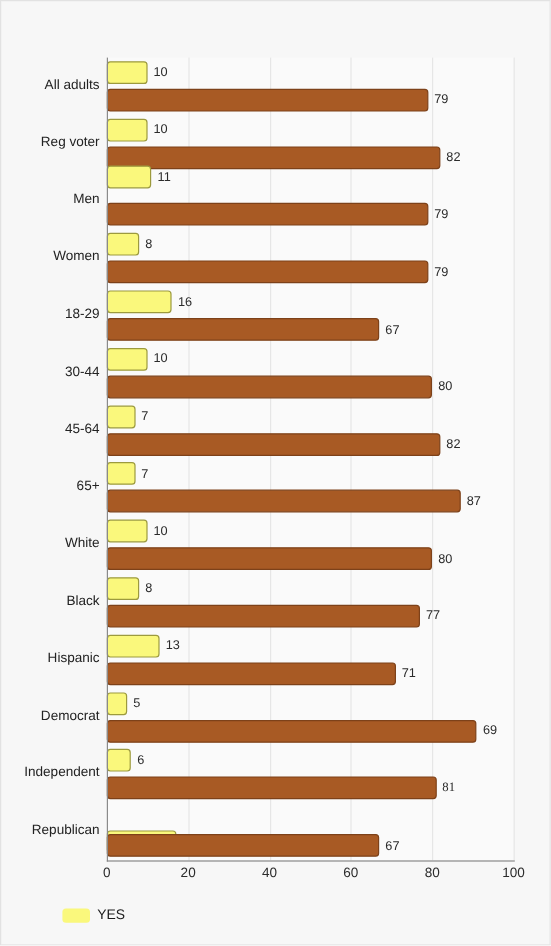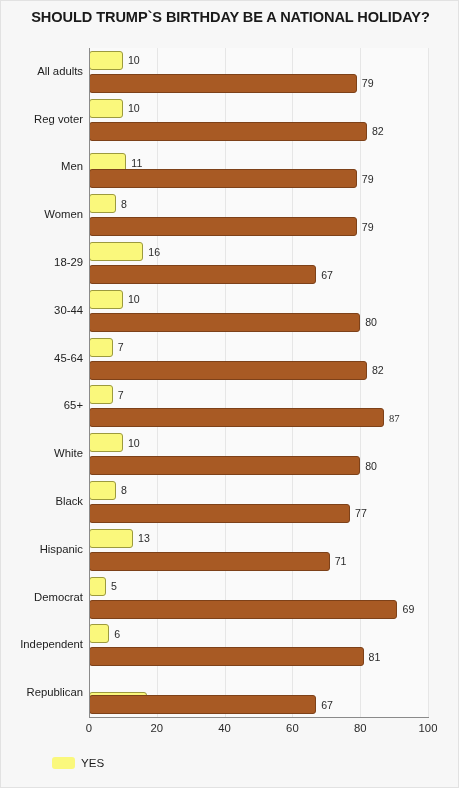--- a/index.html
+++ b/index.html
@@ -151,21 +151,20 @@
     font-weight: bold;
     color: #1a1a1a;
     white-space: nowrap;
   }
 </style>
 </head>
 <body>
 
 <div id="chart-root">
 
-  <div id="chart-title">SHOULD TRUMP`S BIRTHDAY BE A NATIONAL HOLIDAY?</div>
 
   <div id="plot-area">
     <div id="plot-bg"></div>
     <div id="gridlines">
         <div class="gridline" style="left: 67.8px;"></div>
         <div class="gridline" style="left: 135.6px;"></div>
         <div class="gridline" style="left: 203.4px;"></div>
         <div class="gridline" style="left: 271.2px;"></div>
         <div class="gridline" style="left: 339px;"></div>
       </div>
@@ -179,21 +178,21 @@
           <span class="bar-value" style="left: 272.81px;">79</span>
         </div>
         <div class="bar-row" style="top: 50.6786px; width: 339px;">
           <div class="bar yes" style="width: 33.9px;"></div>
           <span class="bar-value" style="left: 38.9px;">10</span>
         </div>
         <div class="bar-row" style="top: 73.6786px; width: 339px;">
           <div class="bar no" style="width: 277.98px;"></div>
           <span class="bar-value" style="left: 282.98px;">82</span>
         </div>
-        <div class="bar-row" style="top: 105px; width: 339px;">
+        <div class="bar-row" style="top: 90px; width: 339px;">
           <div class="bar yes" style="width: 37.29px;"></div>
           <span class="bar-value" style="left: 42.29px;">11</span>
         </div>
         <div class="bar-row" style="top: 121.464px; width: 339px;">
           <div class="bar no" style="width: 267.81px;"></div>
           <span class="bar-value" style="left: 272.81px;">79</span>
         </div>
         <div class="bar-row" style="top: 146.25px; width: 339px;">
           <div class="bar yes" style="width: 27.12px;"></div>
           <span class="bar-value" style="left: 32.12px;">8</span>
@@ -225,21 +224,21 @@
         <div class="bar-row" style="top: 312.607px; width: 339px;">
           <div class="bar no" style="width: 277.98px;"></div>
           <span class="bar-value" style="left: 282.98px;">82</span>
         </div>
         <div class="bar-row" style="top: 337.393px; width: 339px;">
           <div class="bar yes" style="width: 23.73px;"></div>
           <span class="bar-value" style="left: 28.73px;">7</span>
         </div>
         <div class="bar-row" style="top: 360.393px; width: 339px;">
           <div class="bar no" style="width: 294.93px;"></div>
-          <span class="bar-value" style="left: 299.93px; font-family: Liberation Serif, serif;">87</span>
+          <span class="bar-value" style="left: 299.93px;">87</span>
         </div>
         <div class="bar-row" style="top: 385.179px; width: 339px;">
           <div class="bar yes" style="width: 33.9px;"></div>
           <span class="bar-value" style="left: 38.9px;">10</span>
         </div>
         <div class="bar-row" style="top: 408.179px; width: 339px;">
           <div class="bar no" style="width: 271.2px;"></div>
           <span class="bar-value" style="left: 276.2px;">80</span>
         </div>
         <div class="bar-row" style="top: 432.964px; width: 339px;">
@@ -265,21 +264,21 @@
         <div class="bar-row" style="top: 551.536px; width: 339px;">
           <div class="bar no" style="width: 308.49px;"></div>
           <span class="bar-value" style="left: 313.49px;">69</span>
         </div>
         <div class="bar-row" style="top: 576.321px; width: 339px;">
           <div class="bar yes" style="width: 20.34px;"></div>
           <span class="bar-value" style="left: 25.34px;">6</span>
         </div>
         <div class="bar-row" style="top: 599.321px; width: 339px;">
           <div class="bar no" style="width: 274.59px;"></div>
-          <span class="bar-value" style="left: 279.59px;">81</span>
+          <span class="bar-value" style="left: 279.59px; font-family: Liberation Serif, serif;">81</span>
         </div>
         <div class="bar-row" style="top: 644px; width: 339px;">
           <div class="bar yes" style="width: 57.63px;"></div>
           <span class="bar-value" style="left: 62.63px;">17</span>
         </div>
         <div class="bar-row" style="top: 647.107px; width: 339px;">
           <div class="bar no" style="width: 227.13px;"></div>
           <span class="bar-value" style="left: 232.13px;">67</span>
         </div>
       </div>

